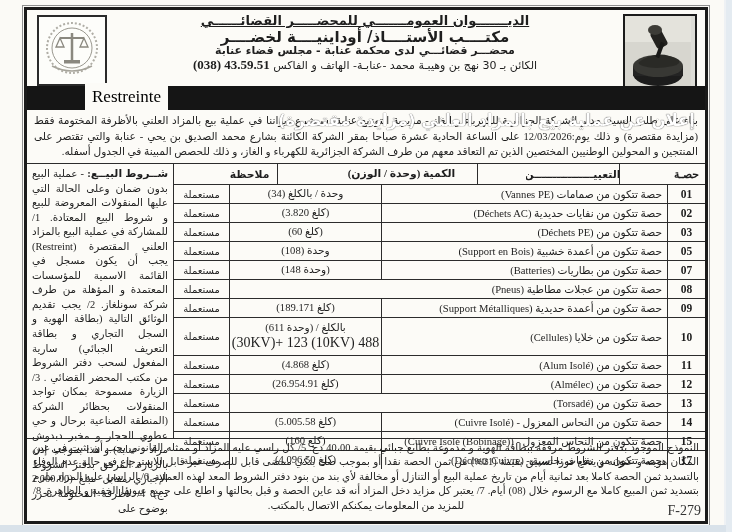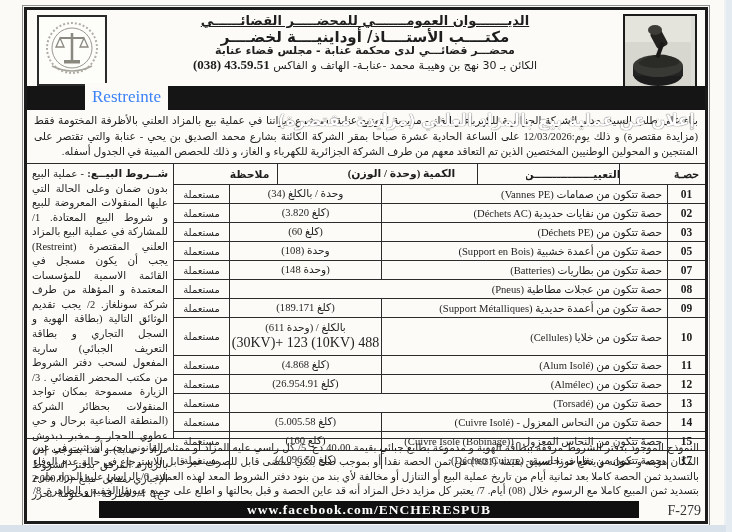--- a/index.html
+++ b/index.html
@@ -41,21 +41,21 @@
     flex:none;height:24px;background:#151515;position:relative;margin-top:1px;
   }
   .title-ar{
     position:absolute;right:10px;top:0;height:24px;line-height:24px;
     color:#ffffff;font-weight:bold;font-size:16.5px;direction:rtl;white-space:nowrap;
     text-shadow:0 0 1px #000;
     margin-top:23px;
   }
   .title-latin{
     position:absolute;left:58px;top:-3px;height:27px;line-height:27px;
-    background:#fcfbf7;color:#3b82f6;padding:0 7px;
+    background:#fcfbf7;color:#000000;padding:0 7px;
     font-family:"Liberation Serif","DejaVu Serif",serif;font-size:17px;
   }
   
   .intro{
     flex:none;direction:rtl;text-align:justify;font-size:10.6px;line-height:15.5px;
     padding:3px 7px 2px 7px;height:48px;box-sizing:content-box;
     font-family:"Liberation Serif","DejaVu Sans",serif;
   }
   
   .tbl{flex:1;display:flex;direction:ltr;border-top:1px solid #2c2c2c;min-height:0;}
@@ -270,21 +270,20 @@
             </div>
           <div class="c des">حصة تتكون من نفايات نحاسية -  (Déchets Cuivre)</div>
           <div class="c lot">17</div>
         </div>
       </div>
     </div>
 
     <div class="terms">النموذج الموجود بدفتر الشروط مرفقة ببطاقة الهوية و مدموغة بطابع جبائي بقيمة 40،00 دج. 5/ كل راسي عليه المزاد أو ممثله القانوني يجب أن يثبت في عين المكان هويته و عنوانه و يدفع فورا تسبيق بقيمة (21%) من ثمن الحصة نقدا أو بموجب صك بنكي ممضى قابل للصرف غير قابل للاسترجاع في حالة عدم الوفاء بالتسديد ثمن الحصة كاملا بعد ثمانية أيام من تاريخ عملية البيع أو التنازل أو مخالفة لأي بند من بنود دفتر الشروط المعد لهذه العملية. 6/ الراسي عليه المزاد ملزم بتسديد ثمن المبيع كاملا مع الرسوم خلال (08) أيام. 7/ يعتبر كل مزايد دخل المزاد أنه قد عاين الحصة و قبل بحالتها و اطلع على جميع عيوبها الخفية و الظاهرة. 8/ للمزيد من المعلومات يمكنكم الاتصال بالمكتب.</div>
 
     <div class="footer">
-      <div class="fb-bar">www.facebook.com/ENCHERESPUB</div>
       <div class="page-ref">F-279</div>
     </div>
 
   </div>
 </div>
 
 <div class="edge-shadow"></div>
 <div class="edge-shadow-r"></div>
 
 </body></html>

